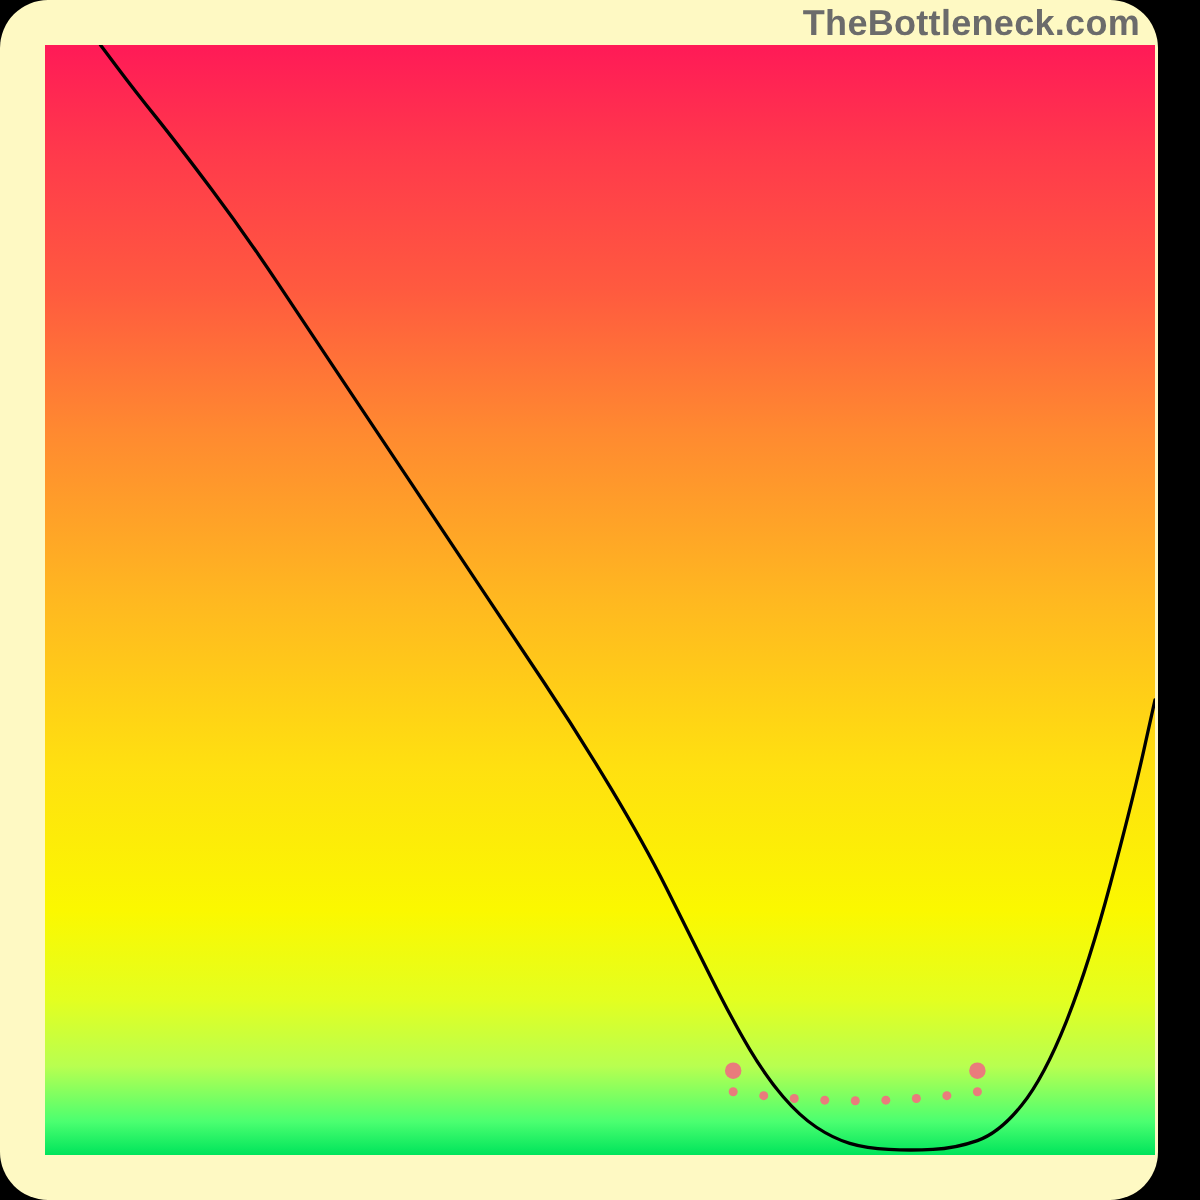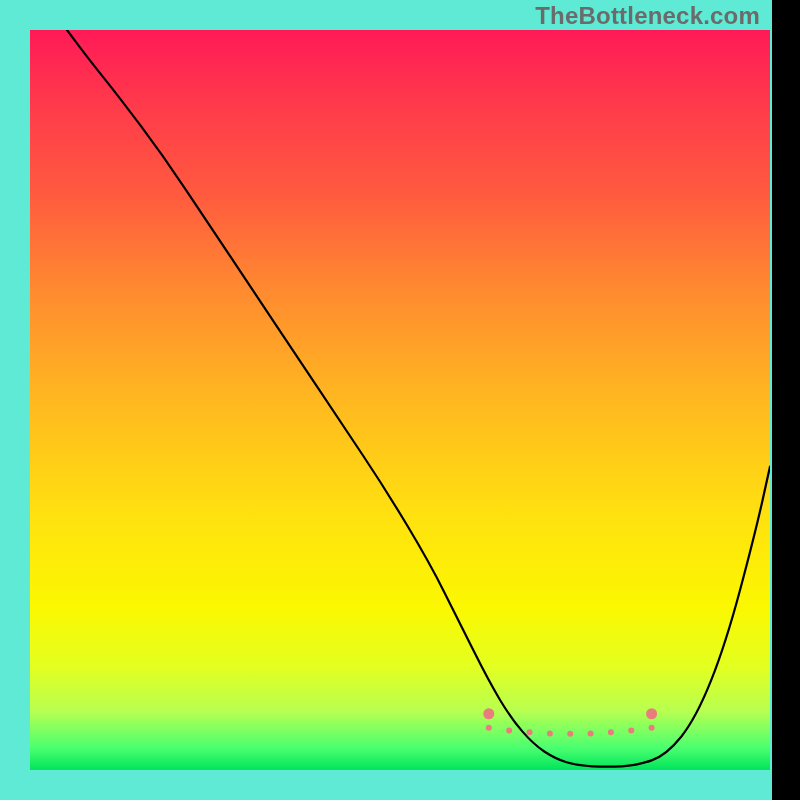--- a/index.html
+++ b/index.html
@@ -8,21 +8,22 @@
     width: 800px;
     height: 800px;
     background: #000;
     font-family: Arial, Helvetica, sans-serif;
     overflow: hidden;
   }
   .frame {
     position: relative;
     width: 772px;
     height: 800px;
-    background: #5eead4;
+    background: #fef9c3;
+    border-radius: 32px;
   }
   .watermark {
     position: absolute;
     top: 2px;
     right: 12px;
     color: #6b6b6b;
     font-size: 24px;
     font-weight: 600;
     letter-spacing: 0.2px;
     z-index: 50;

